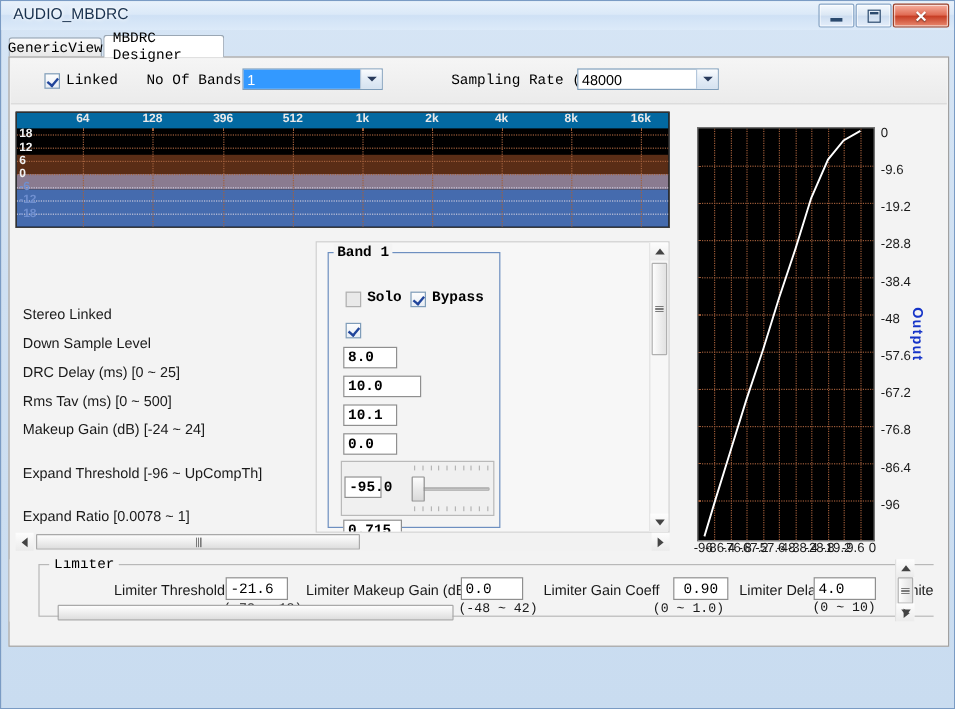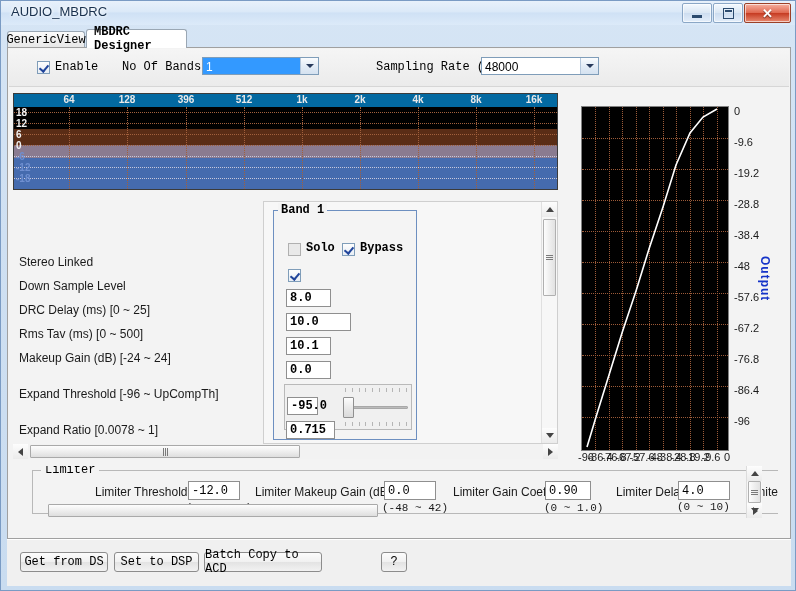--- a/index.html
+++ b/index.html
@@ -45,21 +45,21 @@
   .tabstrip{position:absolute;left:6px;top:26px;width:784px;height:22px;}
   .tab{
     position:absolute;top:2px;height:19px;
     border:1px solid #9aa7b4;border-bottom:none;
     border-radius:3px 3px 0 0;
     font-family:"Liberation Mono", monospace;font-size:12px;
     display:flex;align-items:center;justify-content:center;
     padding:0 7px;box-sizing:border-box;color:#000;
   }
   .tab.inactive{background:linear-gradient(to bottom,#fbfbfb,#e6e6e6);top:4px;height:17px;}
-  .tab.active{background:#ffffff;font-weight:bold;z-index:3;}
+  .tab.active{background:#ffffff;font-weight:normal;z-index:3;}
 
   
   .client{
     position:absolute;left:6px;top:46px;width:784px;height:492px;
     background:#f3f3f3;border:1px solid #a0a0a0;box-sizing:border-box;
   }
   .topbar{
     position:absolute;left:1px;top:1px;width:780px;height:37px;
     background:linear-gradient(to bottom,#f5f5f5,#ebebeb);
     border-bottom:1px solid #d6d6d6;
@@ -234,21 +234,21 @@
       <span>MBDRC Designer</span>
     </div>
   </div>
 
   <div class="client">
 
     <div class="topbar">
       <div style="position:absolute;left:28px;top:11px;">
         <span class="chk on"></span>
       </div>
-      <div class="lbl-mono" style="position:absolute;left:46px;top:11px;">Enable</div>
+      <div class="lbl-mono" style="position:absolute;left:46px;top:11px;">Linked</div>
 
       <div class="lbl-mono" style="position:absolute;left:113px;top:11px;">No Of Bands:</div>
       <div class="combo" style="position:absolute;left:193px;top:8px;width:117px;">
         <div class="val sel">1</div>
         <div class="arrowbox">
           <span class="caret-dn"></span>
         </div>
       </div>
 
       <div class="lbl-mono" style="position:absolute;left:367px;top:11px;">Sampling Rate (Hz</div>
@@ -364,21 +364,21 @@
             <span></span>
             <span></span>
           <span></span>
             <span></span>
             <span></span>
             <span></span>
             <span></span>
         </div>
       </div>
 
-      <div class="numbox" style="position:absolute;left:12px;top:210px;width:49px;">0.715</div>
+      <div class="numbox" style="position:absolute;left:12px;top:222px;width:49px;">0.715</div>
     </div>
 
     <div class="vsb" style="right:0;top:0;bottom:0;">
       <div class="sbbtn">
         <span class="tri-up"></span>
       </div>
       <div class="vthumb" style="top:17px;height:77px;">
         <span class="grip-h"></span>
       </div>
       <div class="sbbtn" style="position:absolute;bottom:0;left:0;">
@@ -452,29 +452,29 @@
     <span class="xtick" style="left:696px;">-19.2</span>
     <span class="xtick" style="left:710px;">-9.6</span>
     <span class="xtick" style="left:726px;">0</span>
   </div>
 
   <div class="limiterpanel">
     <div class="limgroup">
       <div class="gtitle">Limiter</div>
 
       <div class="limlab" style="left:42px;top:14px;margin-left:20px;">Limiter Threshold</div>
-      <div class="limbox" style="left:155px;top:10px;width:52px;">-12.0</div>
+      <div class="limbox" style="left:155px;top:10px;width:52px;">-21.6</div>
       <div class="limrange" style="left:153px;top:31px;">(-72 ~ 18)</div>
 
       <div class="limlab" style="left:222px;top:14px;">Limiter Makeup Gain (dB)</div>
       <div class="limbox" style="left:351px;top:10px;width:52px;">0.0</div>
       <div class="limrange" style="left:349px;top:31px;">(-48 ~ 42)</div>
 
       <div class="limlab" style="left:420px;top:14px;">Limiter Gain Coeff</div>
-      <div class="limbox" style="left:512px;top:10px;width:46px;">0.90</div>
+      <div class="limbox" style="left:528px;top:10px;width:46px;text-align:center;">0.90</div>
       <div class="limrange" style="left:511px;top:31px;">(0 ~ 1.0)</div>
 
       <div class="limlab" style="left:583px;top:14px;">Limiter Delay</div>
       <div class="limbox" style="left:645px;top:10px;width:52px;">4.0</div>
       <div class="limrange" style="left:644px;top:30px;">(0 ~ 10)</div>
 
       <div class="limlab" style="left:713px;top:14px;">Limiter Max</div>
     </div>
 
     <div class="vsb" style="right:16px;top:0;height:52px;border-left:1px solid #dcdcdc;">
@@ -490,20 +490,14 @@
     </div>
 
     <div class="hsb" style="left:0;top:37px;width:755px;background:transparent;">
       <div class="hthumb" style="left:40px;width:330px;"></div>
       <div class="sbbtn" style="position:absolute;right:0;top:0;background:transparent;">
         <span class="tri-rt"></span>
       </div>
     </div>
   </div>
 
-  <div class="botbar">
-    <div class="btn" style="left:13px;top:12px;width:88px;">Get from DS</div>
-    <div class="btn" style="left:107px;top:12px;width:85px;">Set to DSP</div>
-    <div class="btn" style="left:197px;top:12px;width:118px;">Batch Copy to ACD</div>
-    <div class="btn" style="left:374px;top:12px;width:26px;">?</div>
-  </div>
 
 </div>
 
 </body></html>

